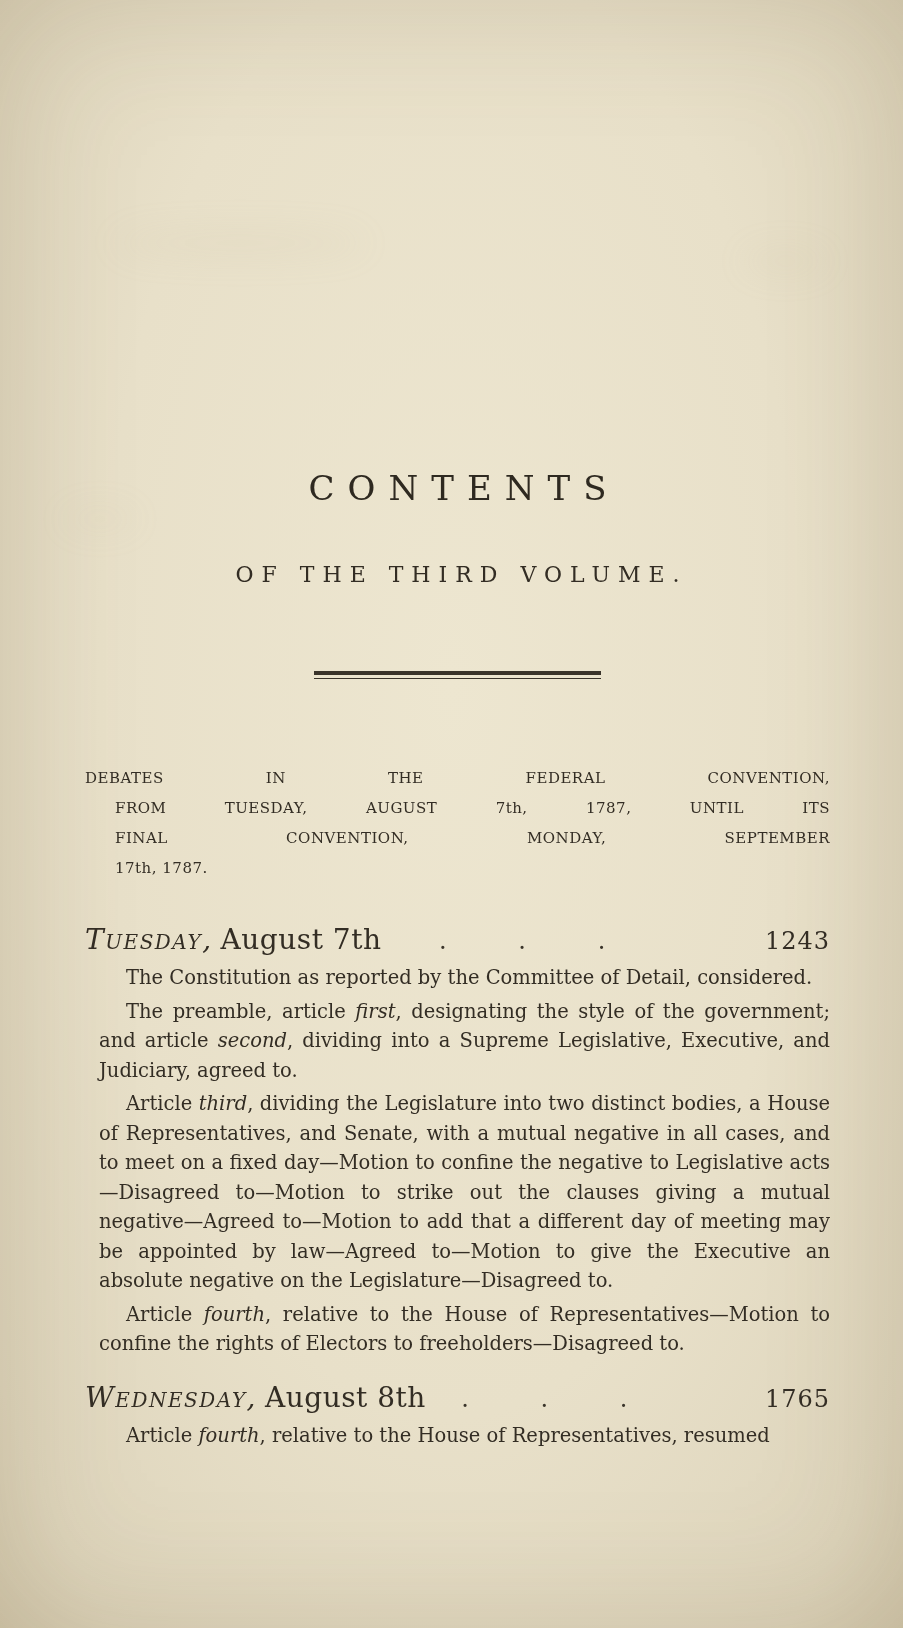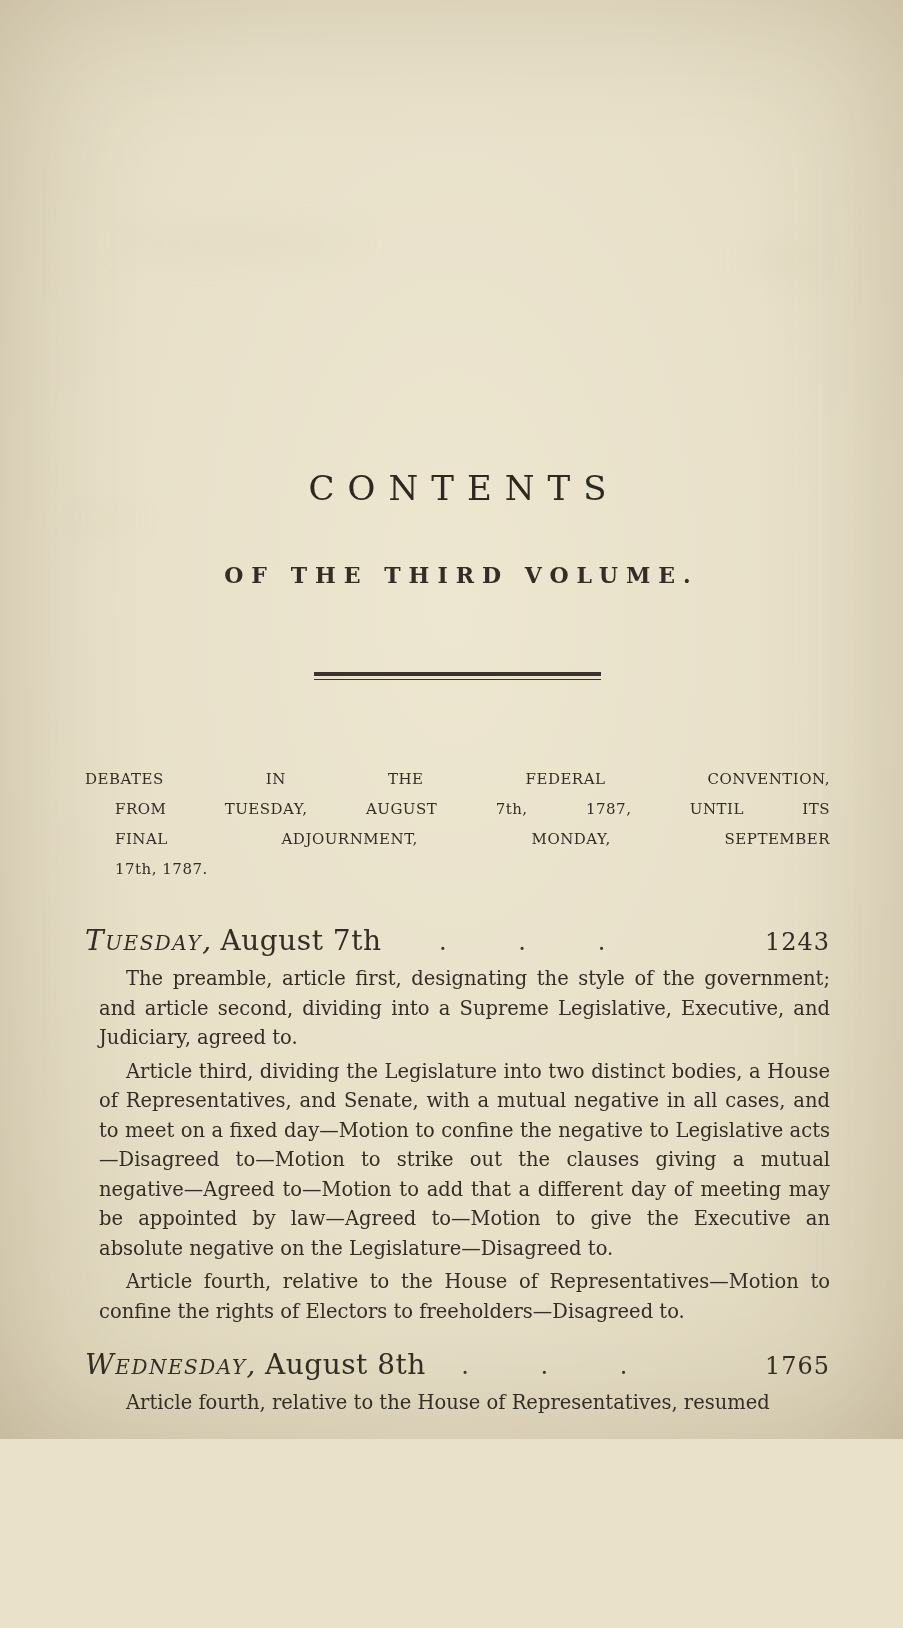--- a/index.html
+++ b/index.html
@@ -5,21 +5,21 @@
   html, body { margin:0; padding:0; }
   body {
     width:903px; height:1628px;
     font-family:"DejaVu Serif", "Liberation Serif", serif;
     color:#332d24;
     background:#e9e1ca;
     overflow:hidden;
   }
   .page {
     position:relative;
-    width:903px; height:1439px;
+    width:903px; height:1628px;
     background:radial-gradient(ellipse at 50% 42%, #ede6d0 0%, #e8e0c9 55%, #ded5bc 88%, #d7cdb2 100%);
     box-shadow:inset 0 0 140px rgba(110,92,55,0.20);
     overflow:hidden;
   }
   .artifact {
     position:absolute; border-radius:50%;
     background:#b9ac8a; filter:blur(18px); opacity:0.10;
   }
   .a1 { left:110px; top:230px; width:260px; height:26px; }
   .a2 { left:740px; top:250px; width:90px; height:22px; }
@@ -31,21 +31,21 @@
   .title {
     margin:0; padding-top:468px;
     text-align:center;
     font-size:34px; font-weight:400;
     letter-spacing:13px; text-indent:13px;
     color:#2e2920;
   }
   .subtitle {
     margin:54px 0 4px 0;
     text-align:center;
-    font-size:22px; font-weight:700;
+    font-size:22px; font-weight:400;
     letter-spacing:8px; text-indent:8px;
     color:#332d24;
   }
   .rule {
     margin:84px auto 0 auto;
     width:287px; height:3px;
     border-top:4px solid #3a342a;
     border-bottom:1px solid #3a342a;
   }
   .heading {
@@ -75,51 +75,52 @@
   }
   .entry-page { font-size:24px; letter-spacing:1px;margin-left:32px; }
   .desc {
     margin:4px 0 0 14px;
     font-size:19.5px;
     line-height:29.5px;
     text-align:justify;
     text-indent:27px;
   }
   .desc:first-of-type { margin-top:7px; }
-  .it { }
+  .it { font-style:italic; }
 </style>
 </head>
 <body>
 
 <div class="page">
   <div class="artifact a1"></div>
   <div class="artifact a2"></div>
   <div class="artifact a3"></div>
 
   <div class="content">
 
     <h1 class="title">CONTENTS</h1>
     <h2 class="subtitle">OF THE THIRD VOLUME.</h2>
 
     <div class="rule"></div>
 
     <div class="heading">
       <div class="hline">DEBATES IN THE FEDERAL CONVENTION,</div>
       <div class="hline indent">FROM TUESDAY, AUGUST 7th, 1787, UNTIL ITS</div>
-      <div class="hline indent">FINAL ADJOURNMENT, MONDAY, SEPTEMBER</div>
+      <div class="hline indent">FINAL CONVENTION, MONDAY, SEPTEMBER</div>
       <div class="hline indent last">17th, 1787.</div>
     </div>
 
     <section class="entry">
       <div class="entry-line">
         <span class="entry-day">Tuesday,</span>
         <span class="entry-date">August 7th</span>
         <span class="entry-dots">. . .</span>
         <span class="entry-page">1243</span>
       </div>
+      <p class="desc"><span>The Constitution as reported by the Committee of Detail, considered.</span></p>
       <p class="desc"><span>The preamble, article </span><span class="it">first</span><span>, designating the style of the government; and article </span><span class="it">second</span><span>, dividing into a Supreme Legislative, Executive, and Judiciary, agreed to.</span></p>
       <p class="desc"><span>Article </span><span class="it">third</span><span>, dividing the Legislature into two distinct bodies, a House of Representatives, and Senate, with a mutual negative in all cases, and to meet on a fixed day—Motion to confine the negative to Legislative acts—Disagreed to—Motion to strike out the clauses giving a mutual negative—Agreed to—Motion to add that a different day of meeting may be appointed by law—Agreed to—Motion to give the Executive an absolute negative on the Legislature—Disagreed to.</span></p>
       <p class="desc"><span>Article </span><span class="it">fourth</span><span>, relative to the House of Representatives—Motion to confine the rights of Electors to freeholders—Disagreed to.</span></p>
     </section>
 
     <section class="entry second">
       <div class="entry-line">
         <span class="entry-day">Wednesday,</span>
         <span class="entry-date">August 8th</span>
         <span class="entry-dots">. . .</span>

